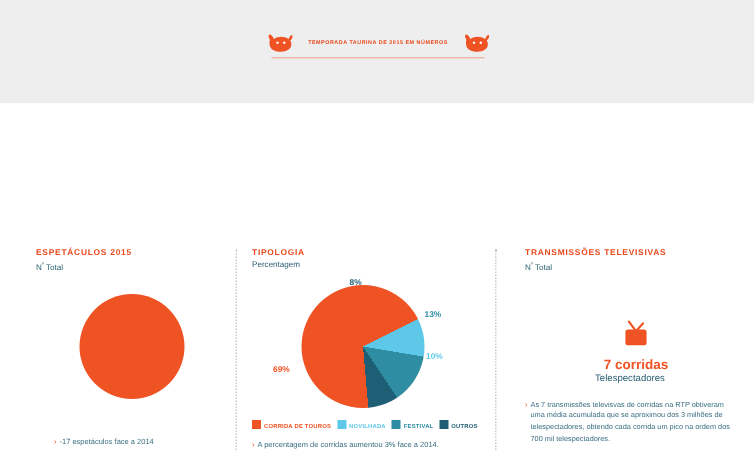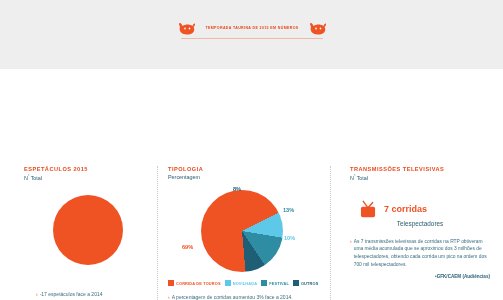--- a/index.html
+++ b/index.html
@@ -217,22 +217,23 @@
     font-weight: bold;
     letter-spacing: 0.15px;
     white-space: nowrap;
   }
 
   
   .tv-row {
     display: flex;
     align-items: center;
     gap: 6px;
-    margin-top: 18px;
+    margin-top: 30px;
     padding-left: 8px;
+    flex-direction: column;
   }
   .tv-icon { width: 20px; height: 20px; flex: 0 0 auto; }
   .tv-text {
     font-size: 9px;
     font-weight: bold;
     color: #ef5223;
     white-space: nowrap;
   }
   .big-number {
     margin-top: 4px;

